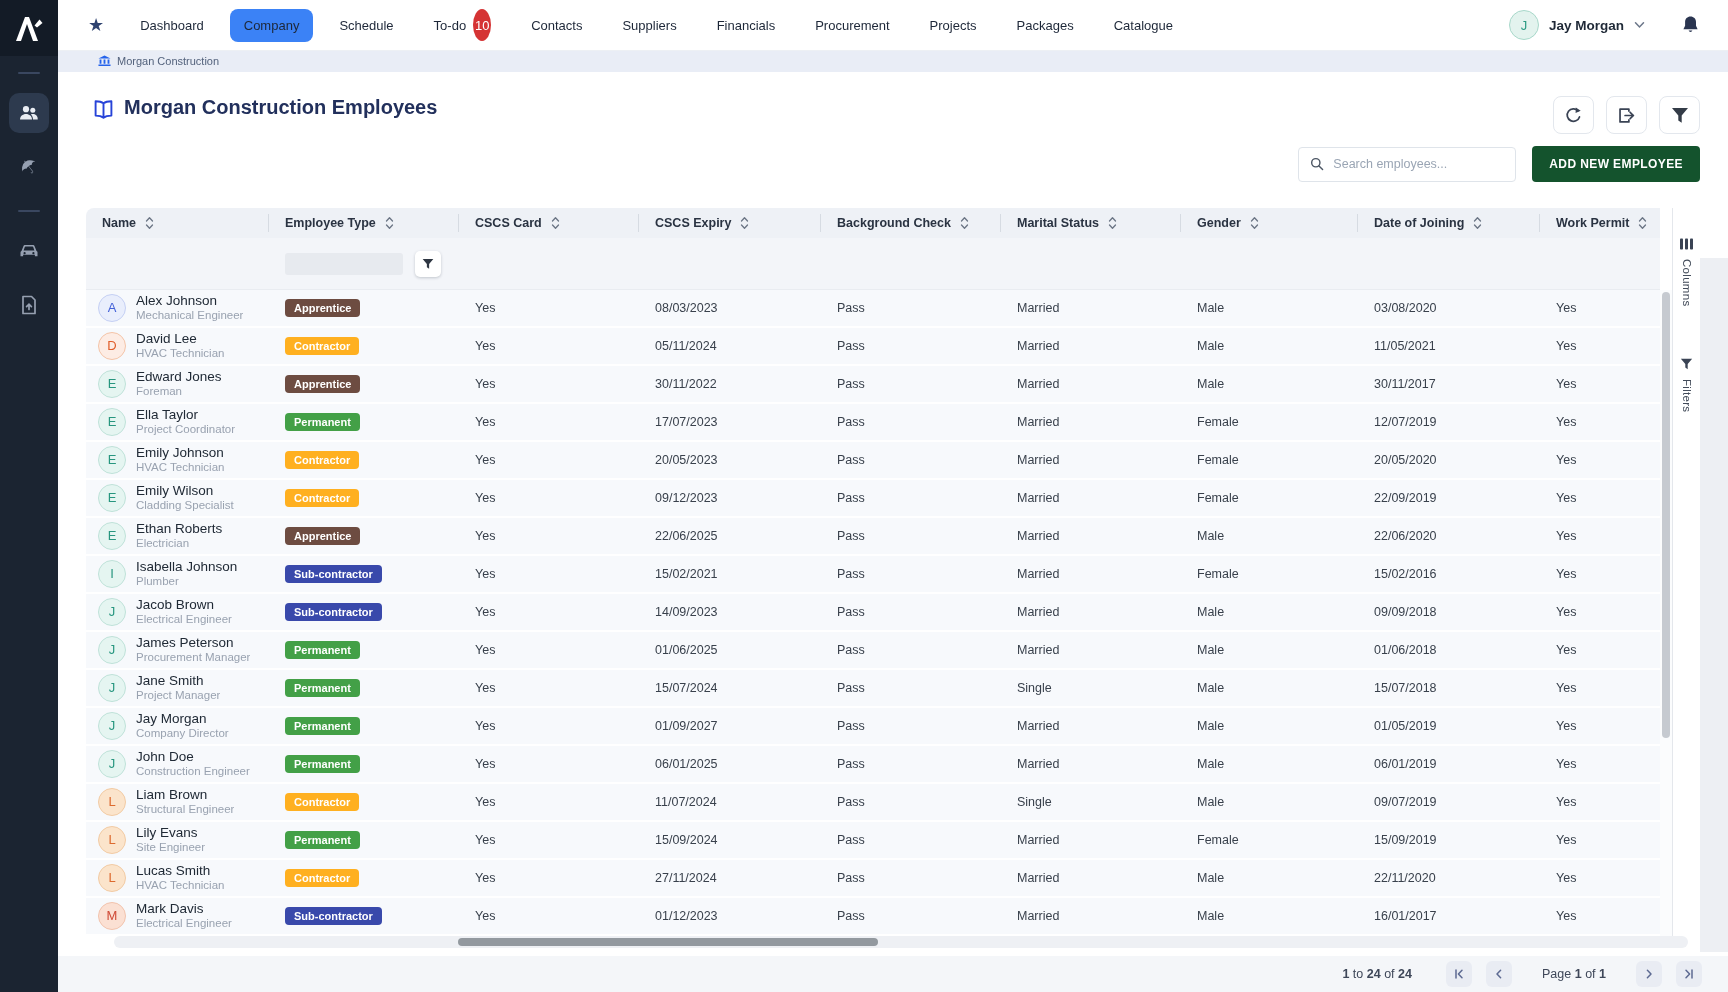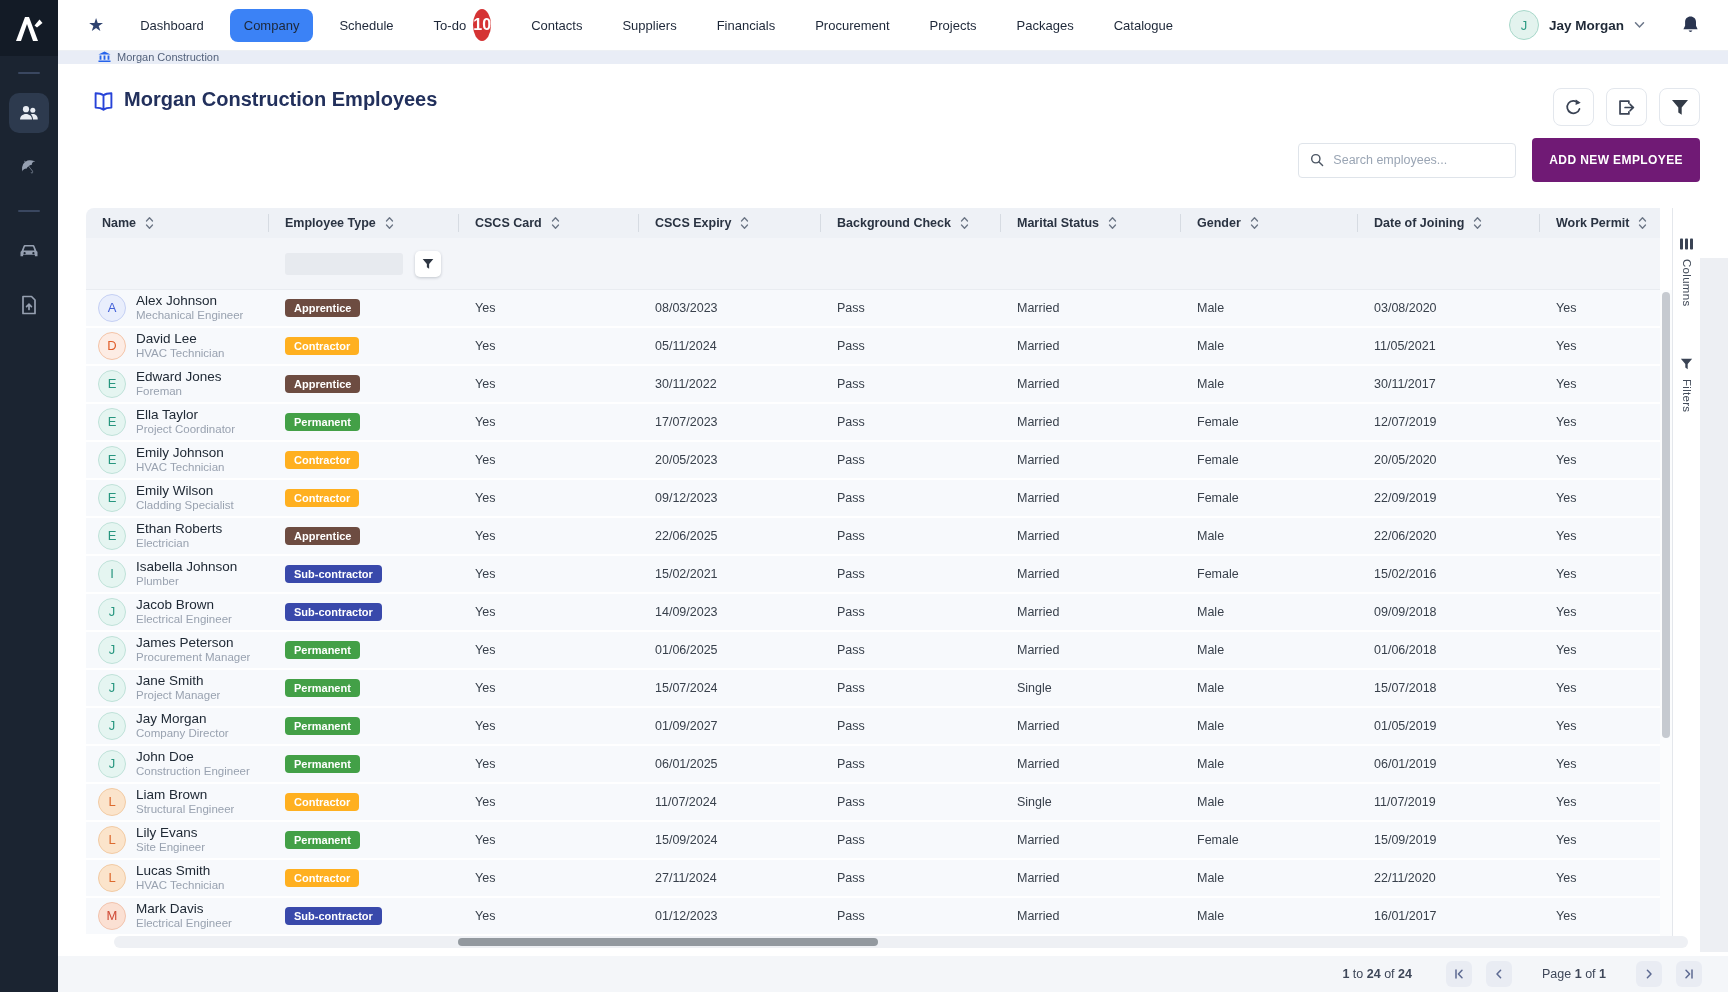--- a/index.html
+++ b/index.html
@@ -16,39 +16,39 @@
   .umb { font-size:20px; color:#96a0b1; display:inline-block; transform:rotate(-38deg); }
 
   
   .main { flex:1; display:flex; flex-direction:column; position:relative; }
 
   .topnav { height:56px; background:#fff; display:flex; align-items:center; padding:0 28px 0 30px; box-shadow:0 1px 0 #edf0f4; z-index:4; }
   .star { font-size:18px; color:#2f4370; line-height:1; }
   .nav-items { display:flex; align-items:center; margin-left:22px; gap:12px; }
   .nav-item { font-size:13px; font-weight:500; color:#1d2738; padding:9px 14px; border-radius:8px; display:flex; align-items:center; gap:7px; cursor:default; white-space:nowrap; }
   .nav-item.active { background:#3b82f6; }
-  .nav-badge { background:#d53334; color:#fff; border-radius:50%; min-width:18px; height:32px; font-size:16px; font-weight:700; display:flex; align-items:center; justify-content:center; }
+  .nav-badge { background:#d53334; color:#fff; border-radius:50%; min-width:18px; height:32px; font-size:13px; font-weight:400; display:flex; align-items:center; justify-content:center; }
   .nav-right { margin-left:auto; display:flex; align-items:center; gap:10px; }
   .user-avatar { width:30px; height:30px; border-radius:50%; background:#e3f3ee; border:1px solid #a8d8ca; color:#2b9a83; font-size:13px; display:flex; align-items:center; justify-content:center; }
   .user-name { font-size:13.5px; font-weight:600; color:#1f2937; }
   .bell-wrap { margin-left:26px; display:flex; align-items:center; }
 
   .breadcrumb { height:24px; background:#e9edf6; display:flex; align-items:center; gap:6px; padding-left:40px; font-size:11px; color:#53627c; }
 
   .content { flex:1; display:flex; flex-direction:column; }
   .title-row { display:flex; align-items:flex-start; margin:24px 28px 0 34px; }
   .page-title { display:flex; align-items:flex-end; gap:9px; font-size:20px; font-weight:700; color:#22305c; }
   .icon-btns { margin-left:auto; display:flex; gap:12px; }
   .icon-btn { width:41px; height:38px; background:#fff; border:1px solid #e3e7ed; border-radius:8px; display:flex; align-items:center; justify-content:center; cursor:pointer; }
 
   .search-row { display:flex; justify-content:flex-end; align-items:center; gap:16px; margin:12px 28px 0 0; }
   .search-box { width:218px; height:35px; border:1px solid #dfe4ea; border-radius:4px; background:#fff; display:flex; align-items:center; gap:9px; padding:0 11px; }
   .search-box input { border:none; outline:none; width:100%; font-size:12.5px; color:#334; font-family:inherit; background:transparent; }
   .search-box input::placeholder { color:#9aa5b4; }
-  .add-btn { height:44px; border:none; border-radius:4px; background:#701a75; color:#fff; font-size:12px; font-weight:700; letter-spacing:.4px; padding:0 17px; font-family:inherit; cursor:pointer; }
+  .add-btn { height:36px; border:none; border-radius:4px; background:#14532d; color:#fff; font-size:12px; font-weight:700; letter-spacing:.4px; padding:0 17px; font-family:inherit; cursor:pointer; }
 
   
   .table-zone { display:flex; margin:26px 0 4px 28px; }
   .grid-main { width:1574px; }
   .grid-row { display:grid; grid-template-columns:183px 190px 180px 182px 180px 180px 177px 182px 120px; }
   .header-row { background:#eef1f6; height:30px; border-radius:8px 0 0 0; }
   .header-cell { display:flex; align-items:center; gap:9px; padding-left:16px; font-size:12.5px; font-weight:700; color:#2a3342; position:relative; cursor:pointer; }
   .header-cell:not(:last-child)::after { content:""; position:absolute; right:0; top:6px; height:18px; width:1px; background:#d6dbe2; }
   .filter-row { background:#f3f5f9; height:52px; border-bottom:1px solid #e9ecf1; align-items:center; }
   .filter-cell { display:flex; align-items:center; }
@@ -570,21 +570,21 @@
       </span>
     </div>
     <div class="cell">
                   <span class="badge" style="background: rgb(255, 176, 32);">Contractor</span>
                 </div>
     <div class="cell cell-val">Yes</div>
     <div class="cell cell-val">11/07/2024</div>
     <div class="cell cell-val">Pass</div>
     <div class="cell cell-val">Single</div>
     <div class="cell cell-val">Male</div>
-    <div class="cell cell-val">11/07/2019</div>
+    <div class="cell cell-val">09/07/2019</div>
     <div class="cell cell-val">Yes</div>
   </div>
               <div class="grid-row data-row">
     <div class="name-cell">
       <span class="avatar" style="background: rgb(251, 228, 203); color: rgb(221, 106, 46); border-color: rgb(242, 203, 164);">L</span>
       <span class="nm">
         <div class="n1">Lily Evans</div>
         <div class="n2">Site Engineer</div>
       </span>
     </div>

